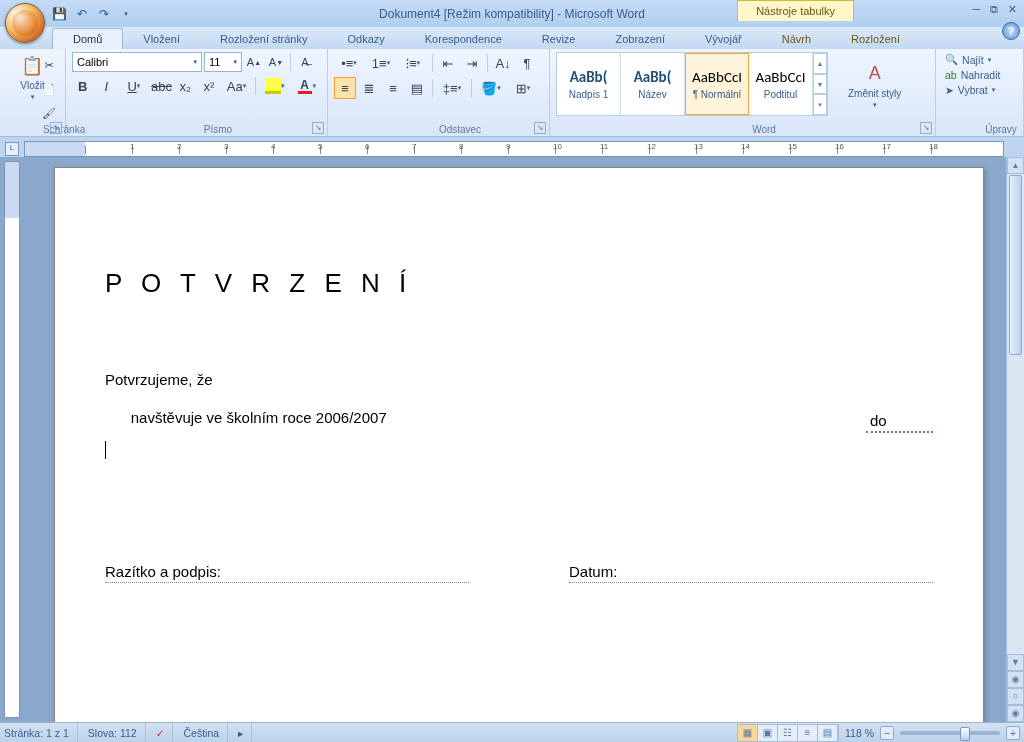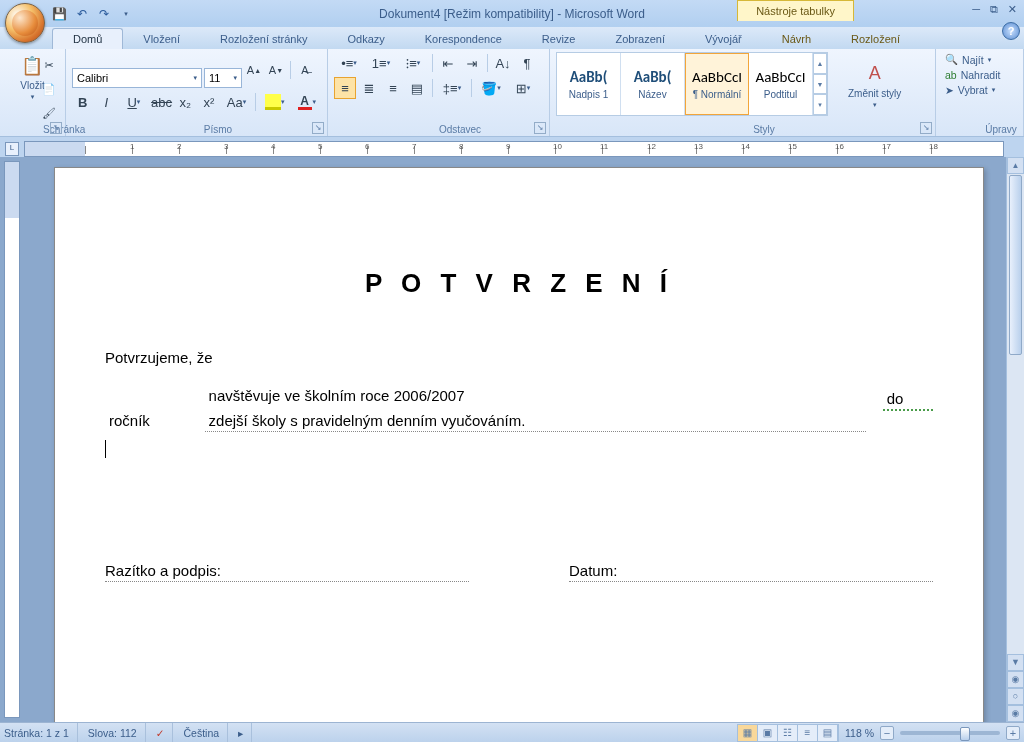--- a/index.html
+++ b/index.html
@@ -27,21 +27,21 @@
 .ribbon { height:88px; background:linear-gradient(#eff5fe,#d8e6f8); border-bottom:1px solid #a4bfde; display:flex; }
 .group { border-right:1px solid #b8cde6; padding:3px 6px 0; display:flex; flex-direction:column; position:relative; }
 .group-label { position:absolute; bottom:1px; left:0; right:0; text-align:center; font-size:10px; color:#5a7ba5;padding-left:43px; }
 .group-dlauncher { position:absolute; bottom:2px; right:3px; width:12px; height:12px; border:1px solid #93acc8; font-size:8px; text-align:center; line-height:10px; color:#5a7ba5; }
 .big-btn { display:flex; flex-direction:column; align-items:center; justify-content:center; padding:2px 6px; font-size:10px; color:#3b5d8a; gap:2px; }
 .icon-box { width:24px; height:24px; display:flex; align-items:center; justify-content:center; font-size:18px; }
 .small-dd { font-size:7px; color:#3b5d8a; }
 
 
 .font-row { display:flex; gap:2px; align-items:center; margin-bottom:3px; }
-.combo { height:20px; border:1px solid #98b5d8; background:#fff; font-size:11px; padding:0 4px; display:flex; align-items:center;margin-top:16px; }
+.combo { height:20px; border:1px solid #98b5d8; background:#fff; font-size:11px; padding:0 4px; display:flex; align-items:center; }
 .ribbon-btn { width:22px; height:22px; display:flex; align-items:center; justify-content:center; font-size:13px; color:#345; border:1px solid transparent; }
 .ribbon-btn.sm { width:20px; height:20px; font-size:11px; }
 .ribbon-btn.wdd { width:30px; }
 .sep { width:1px; height:18px; background:#b8cde6; margin:0 2px; }
 .highlight { width:16px; height:16px; background:#ffff4a; border-bottom:3px solid #c9c900; }
 .fontcolor { width:16px; height:16px; position:relative; }
 .fontcolor::before { content:"A"; position:absolute; inset:0; text-align:center; font-size:12px; font-weight:bold; }
 .fontcolor::after { content:""; position:absolute; bottom:0; left:1px; right:1px; height:3px; background:#e02020; }
 
 
@@ -65,21 +65,21 @@
 .hruler-inner { position:absolute; left:60px; top:0; height:100%; display:flex; }
 .hruler-tick { width:47px; border-left:1px solid #888; height:8px; margin-top:4px; position:relative; }
 .hruler-tick span { position:absolute; left:-3px; top:-4px; }
 .hruler-margin { position:absolute; left:0; top:0; height:100%; width:60px; background:#cbdaf0; }
 
 
 .doc-wrap { position:absolute; top:157px; bottom:20px; left:0; right:0; background:#8ba8cc; overflow:hidden; }
 .vruler { position:absolute; left:4px; top:4px; bottom:4px; width:16px; background:#fff; border:1px solid #7a97bc; }
 .vruler-margin { position:absolute; top:0; left:0; right:0; height:56px; background:#cbdaf0; }
 .page { position:absolute; left:54px; top:10px; width:930px; min-height:700px; background:#fff; border:1px solid #888; box-shadow:2px 2px 5px rgba(0,0,0,.2); padding:100px 50px 40px 50px; font-family:Calibri,sans-serif; color:#000; }
-.doc-title { text-align:center; font-size:26px; letter-spacing:6px; font-weight:700; margin-bottom:50px; }
+.doc-title { text-align:left; font-size:26px; letter-spacing:6px; font-weight:400; margin-bottom:72px; }
 .doc-line { font-size:15px; margin-bottom:4px; }
 .tbl { width:100%; border-collapse:collapse; font-size:15px; }
 .tbl td { padding:2px 4px; vertical-align:top; }
 .dotted { border-bottom:1px dotted #888; }
 .wavy { border-bottom:2px dotted #4a9c4a; }
 .cursor-caret { display:inline-block; width:1px; height:18px; background:#000; animation:blink 1s infinite; }
 @keyframes blink { 50% { opacity:0; } }
 .sig-row { display:flex; gap:100px; margin-top:100px; font-size:15px; }
 .sig-cell { flex:1; border-bottom:1px dotted #888; padding-bottom:2px; }
 
@@ -248,21 +248,21 @@
             <div>▼</div>
             <div>▾</div>
           </div>
       </div>
       <div class="big-btn">
         <div class="icon-box" style="color:#c0504d">A</div>
         <span>Změnit styly</span>
         <span class="small-dd">▾</span>
       </div>
     </div>
-    <div class="group-label">Styly</div>
+    <div class="group-label">Word</div>
     <div class="group-dlauncher">↘</div>
   </div>
 
   <div class="group" style="width:88px">
     <div class="edit-list">
       <div class="edit-item">
           <span>🔍</span>
           <span>Najít</span>
           <span class="small-dd">▾</span>
         </div>
@@ -355,26 +355,20 @@
     <div class="doc-line">Potvrzujeme, že</div>
     <div style="height:18px"></div>
     <table class="tbl">
       <tbody>
       <tr>
             <td></td>
             <td rowspan="1" style="padding:0 4px 0 4px;line-height:1.1">navštěvuje ve školním roce 2006/2007</td>
             <td></td>
             <td class="wavy">do</td>
           </tr>
-      <tr>
-            <td>ročník</td>
-            <td class="dotted" style="padding-bottom:2px">zdejší školy s pravidelným denním vyučováním.</td>
-            <td></td>
-            <td></td>
-          </tr>
     </tbody>
       </table>
     <div style="height:8px"></div>
     <div><span class="cursor-caret"></span></div>
     <div class="sig-row">
       <div class="sig-cell">Razítko a podpis:</div>
       <div class="sig-cell">Datum:</div>
     </div>
   </div>
   <div class="vscroll">

